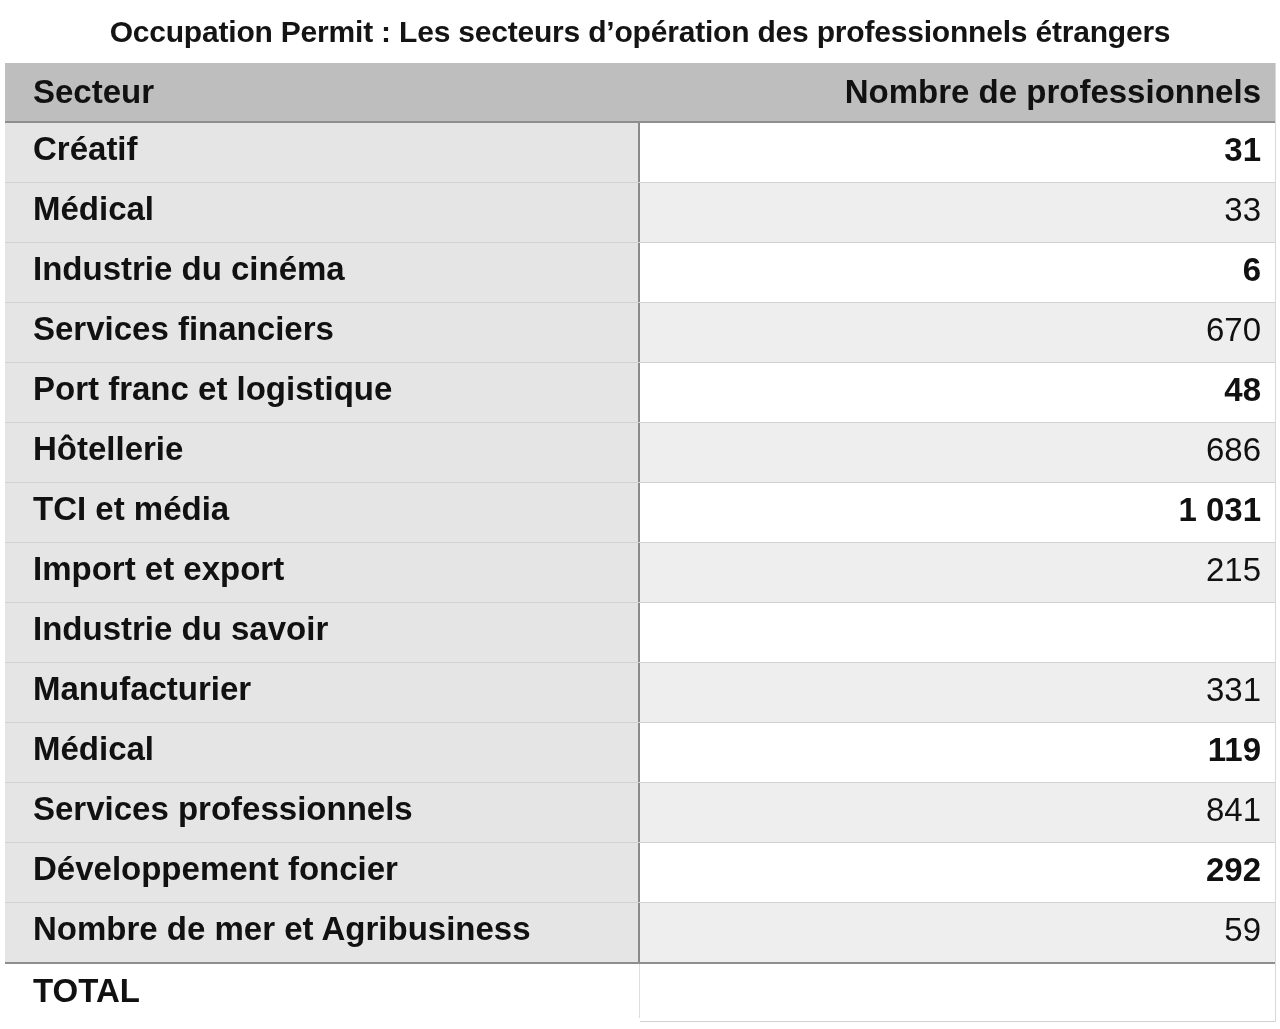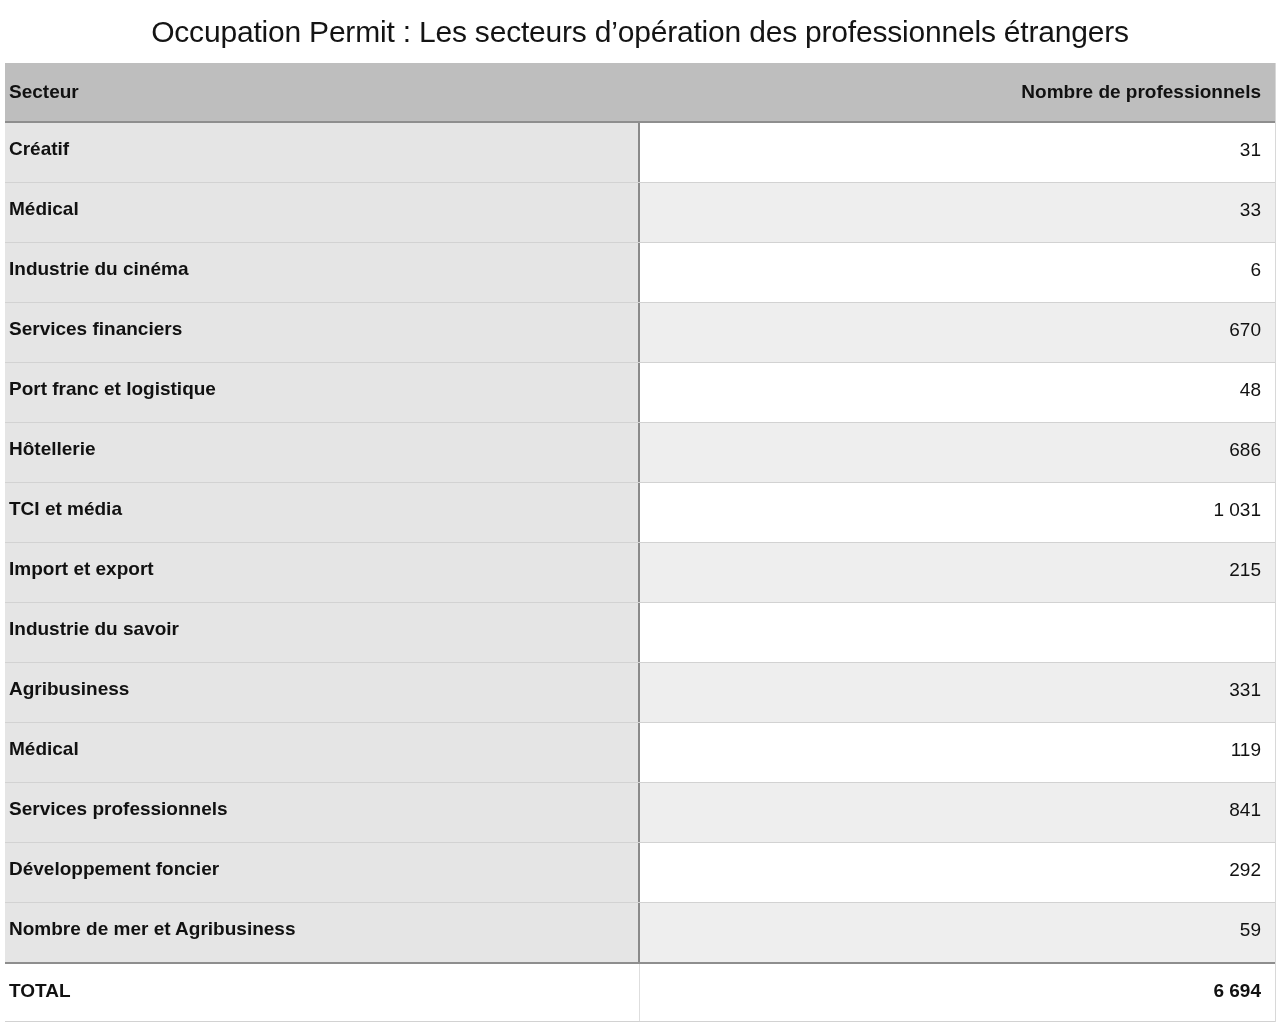--- a/index.html
+++ b/index.html
@@ -15,21 +15,21 @@
       font-family: "Liberation Sans", "DejaVu Sans", sans-serif;
       color: #111111;
     }
     .title {
       position: absolute;
       top: 12px;
       left: 0;
       width: 1280px;
       text-align: center;
       font-size: 30px;
-      font-weight: normal;
+      font-weight: bold;
       color: #141414;
       letter-spacing: -0.2px;
       line-height: 40px;
     }
     .table {
       position: absolute;
       top: 63px;
       left: 5px;
       width: 1270px;
       border-right: 1px solid #d8d8d8;
@@ -40,23 +40,23 @@
       box-sizing: border-box;
       border-bottom: 1px solid #d2d2d2;
     }
     .row.header {
       height: 60px;
       background: #bebebe;
       border-bottom: 2px solid #8e8e8e;
     }
     .cell {
       box-sizing: border-box;
-      font-size: 19px;
+      font-size: 33px;
       line-height: 54px;
-      padding: 0 4px;
+      padding: 0 28px;
       white-space: nowrap;
     }
     .c1 {
       width: 635px;
       font-weight: bold;
       background: #e5e5e5;
       border-right: 2px solid #8a8a8a;
     }
     .c2 {
       width: 635px;
@@ -67,28 +67,29 @@
       background: transparent;
       border-right: none;
       line-height: 58px;
     }
     .row.header .c2 {
       text-align: right;
       font-weight: bold;
       padding-left: 12px;
       line-height: 58px;
     }
-    .row.data.odd .c2 { background: #ffffff; }
+    .row.data.odd .c2 { background: #ffffff; font-weight: bold; }
     .row.data.even .c2 { background: #eeeeee; }
     .row.data .c1 { line-height: 52px; }
     .row.total {
       border-top: 2px solid #8e8e8e;
       margin-top: -1px;
       height: 60px;
       background: #ffffff;
+      flex-direction: column;
     }
     .row.total .c1 {
       background: #ffffff;
       border-right: 1px solid #dedede;
     }
     .row.total .c2 {
       font-weight: bold;
       background: #ffffff;
     }
   </style>
@@ -133,21 +134,21 @@
         <div class="cell c2">1 031</div>
       </div>
       <div class="row data even">
         <div class="cell c1">Import et export</div>
         <div class="cell c2">215</div>
       </div>
       <div class="row data odd">
         <div class="cell c1">Industrie du savoir</div>
       </div>
       <div class="row data even">
-        <div class="cell c1">Agribusiness</div>
+        <div class="cell c1">Manufacturier</div>
         <div class="cell c2">331</div>
       </div>
       <div class="row data odd">
         <div class="cell c1">Médical</div>
         <div class="cell c2">119</div>
       </div>
       <div class="row data even">
         <div class="cell c1">Services professionnels</div>
         <div class="cell c2">841</div>
       </div>

